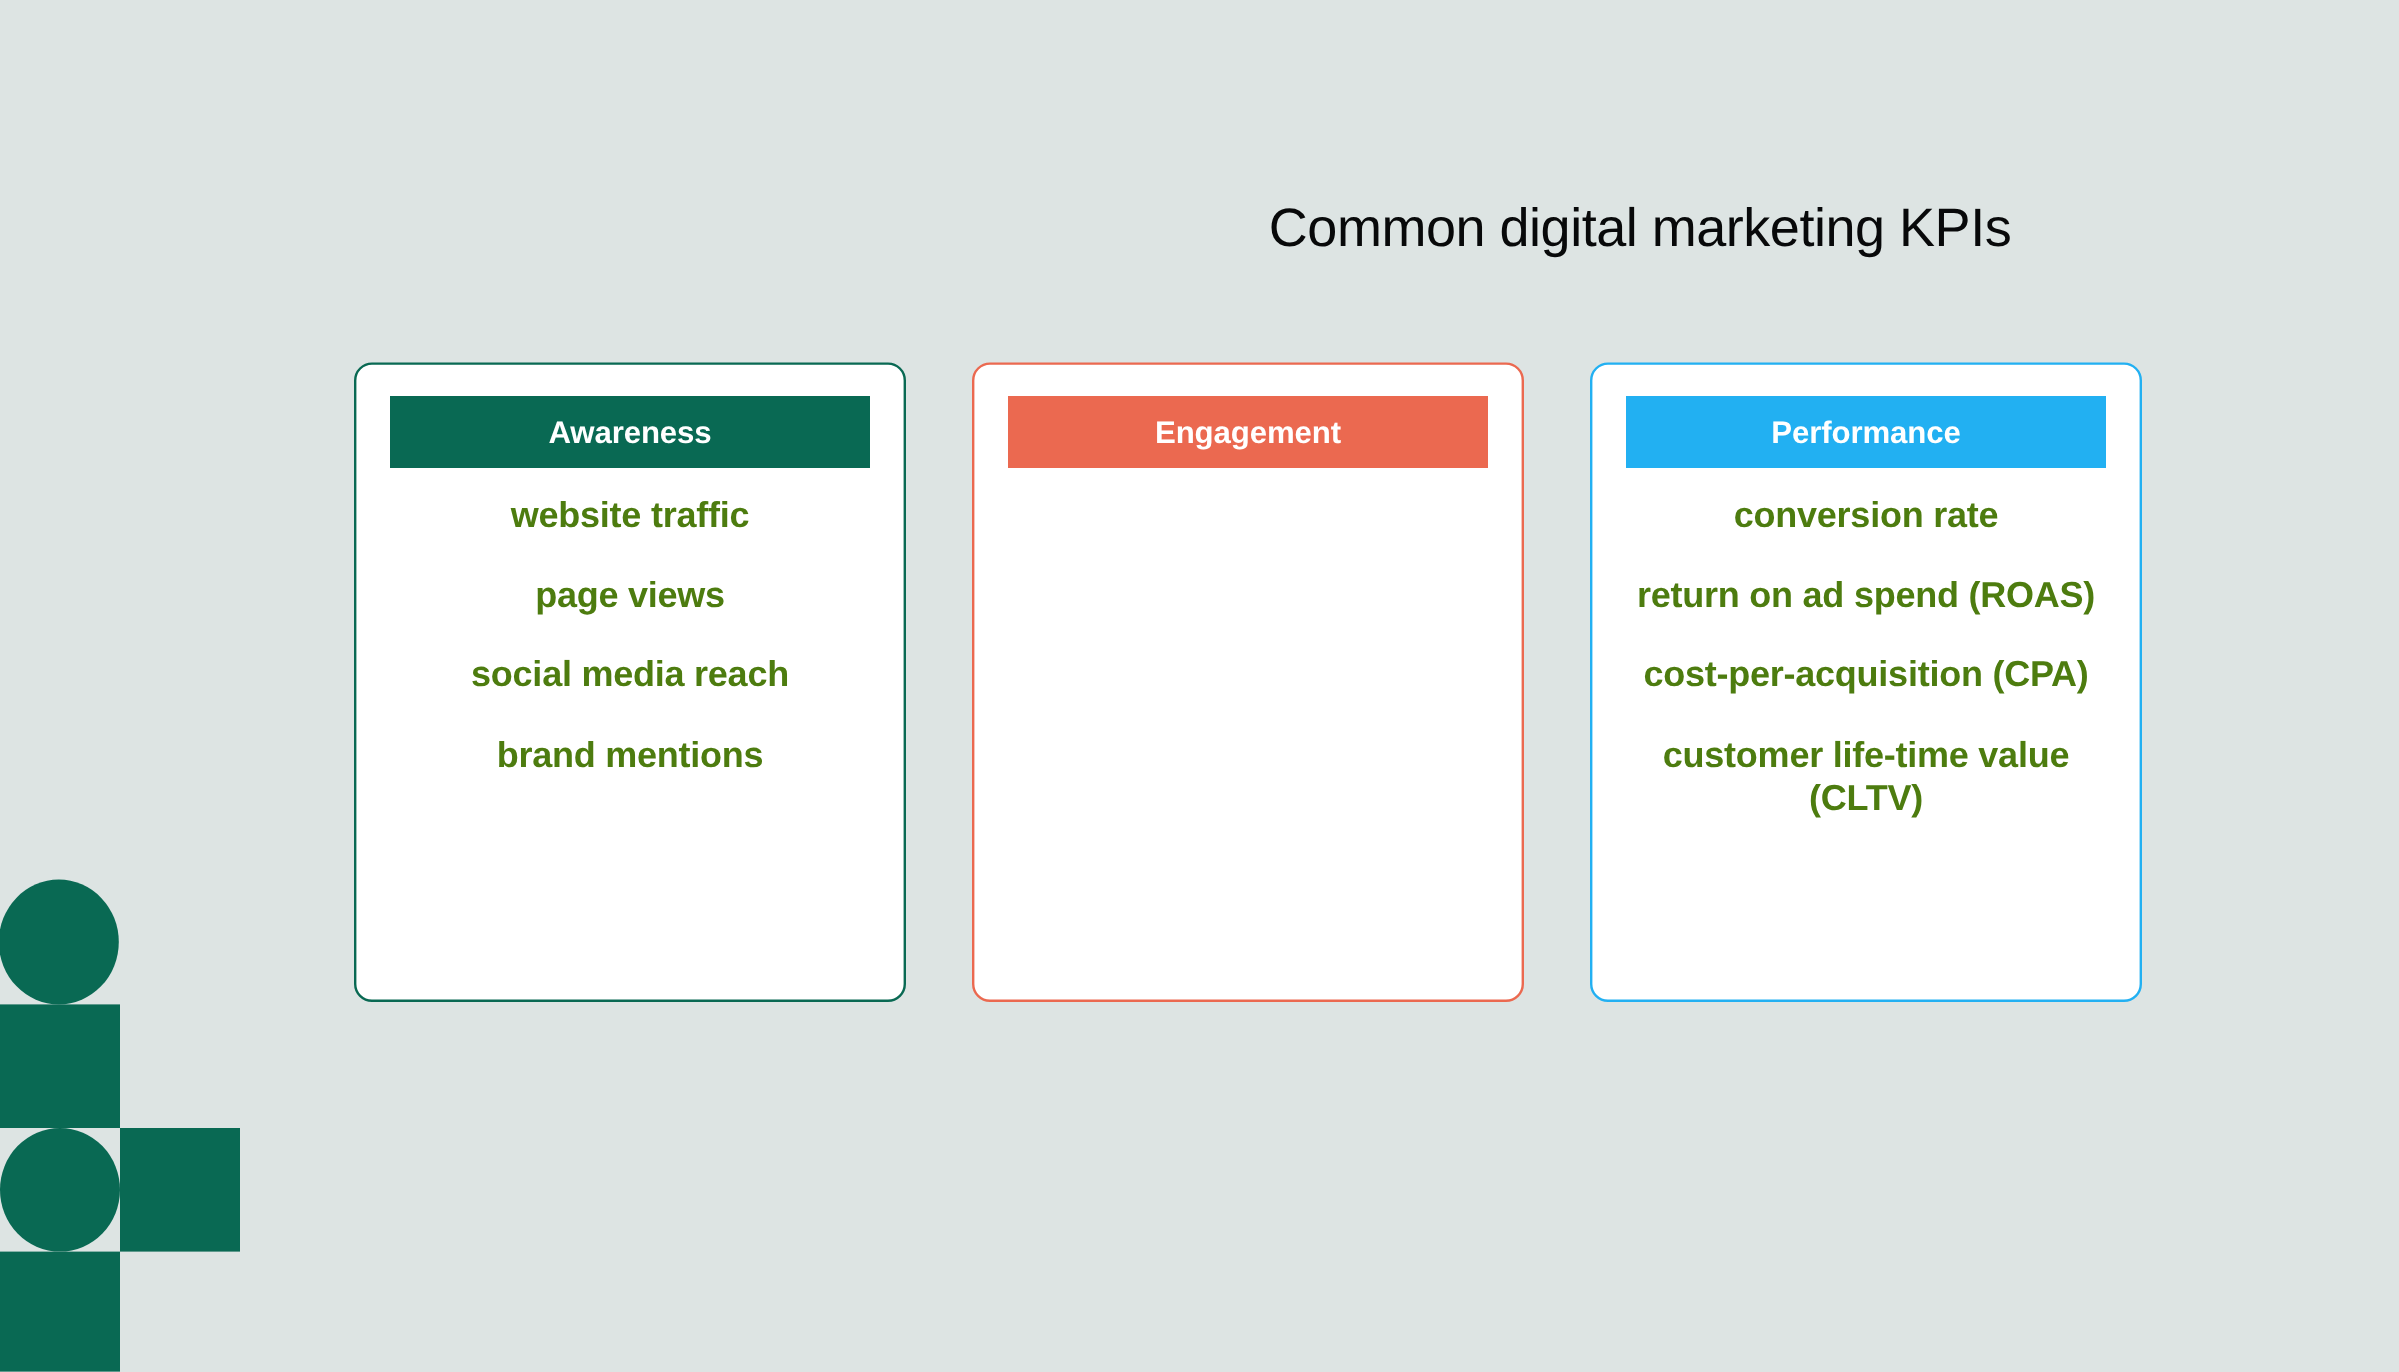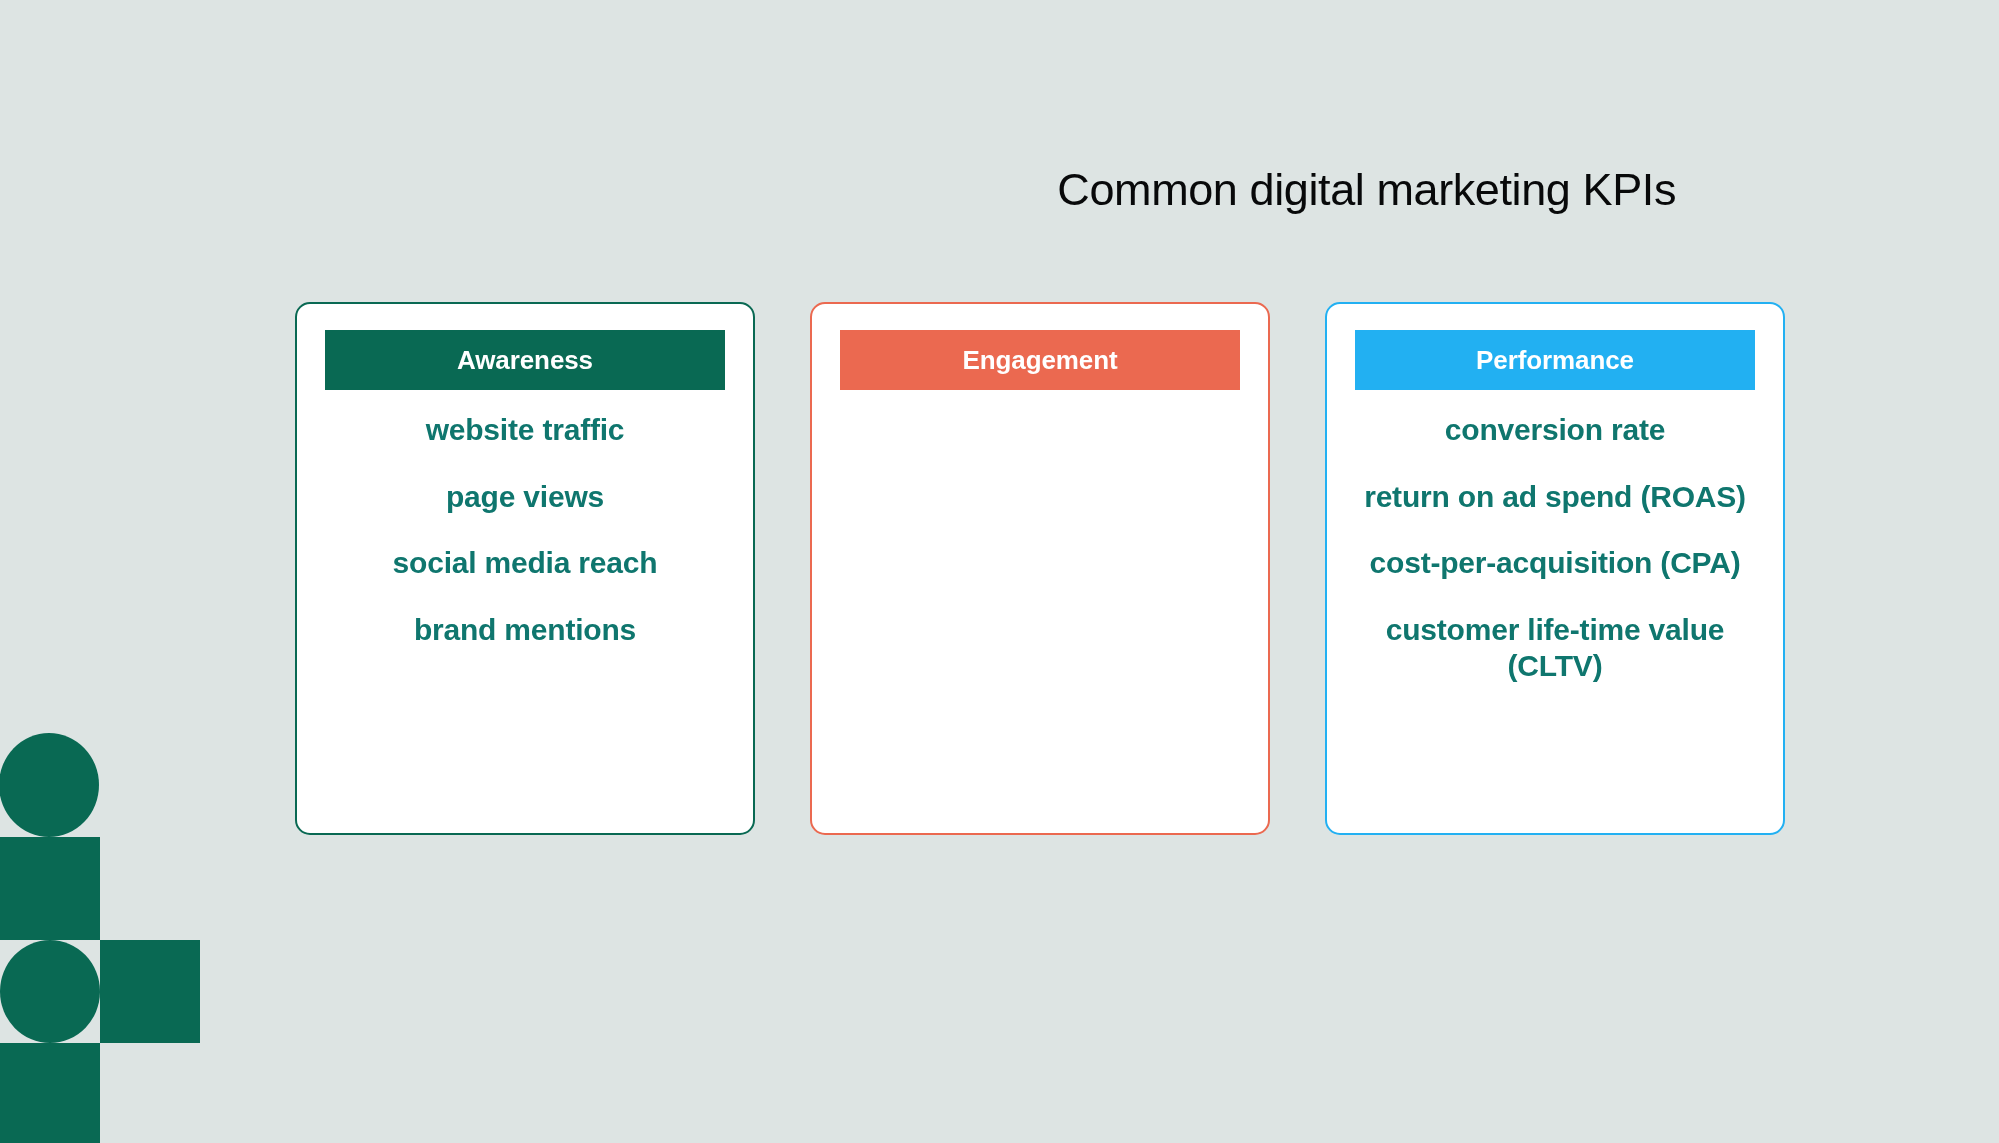--- a/index.html
+++ b/index.html
@@ -93,21 +93,21 @@
     margin-top: 22px;
     display: flex;
     flex-direction: column;
     align-items: center;
   }
   .card-list-item {
     width: 100%;
     text-align: center;
     font-size: 30px;
     font-weight: 600;
-    color: #0f766e;
+    color: #4d7c0f;
     line-height: 1.22;
     margin-bottom: 30px;
     letter-spacing: -0.2px;
   }
   .card-list-item:last-child { margin-bottom: 0; }
 </style>
 </head>
 <body style="background: rgb(221, 228, 227);">
 
 <h1 class="page-title">Common digital marketing KPIs</h1>

